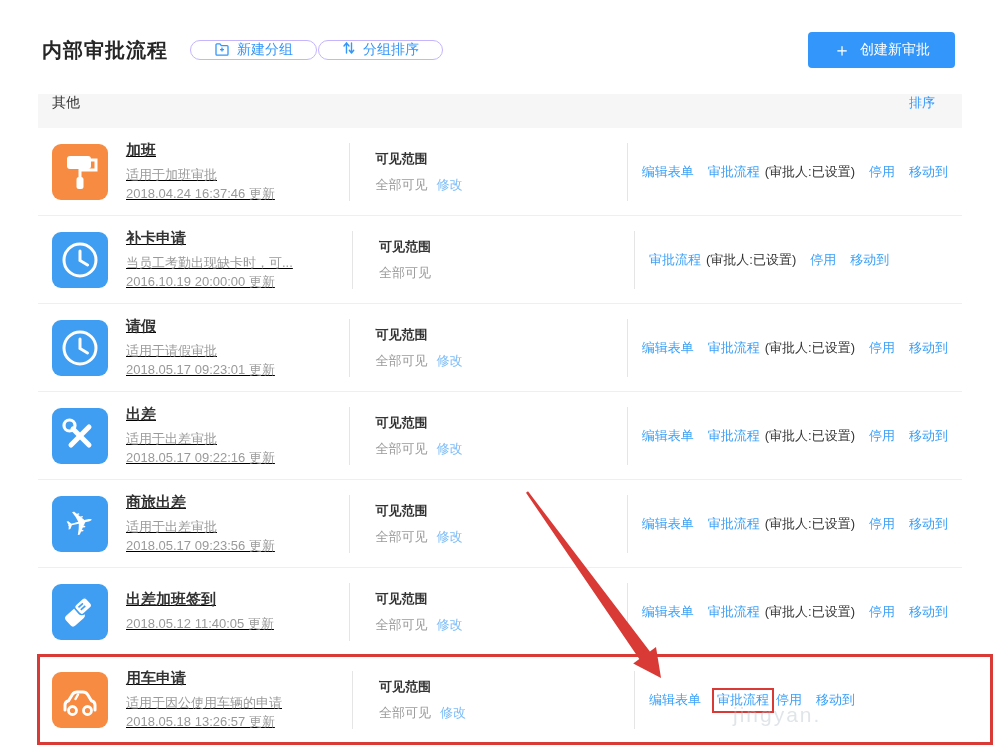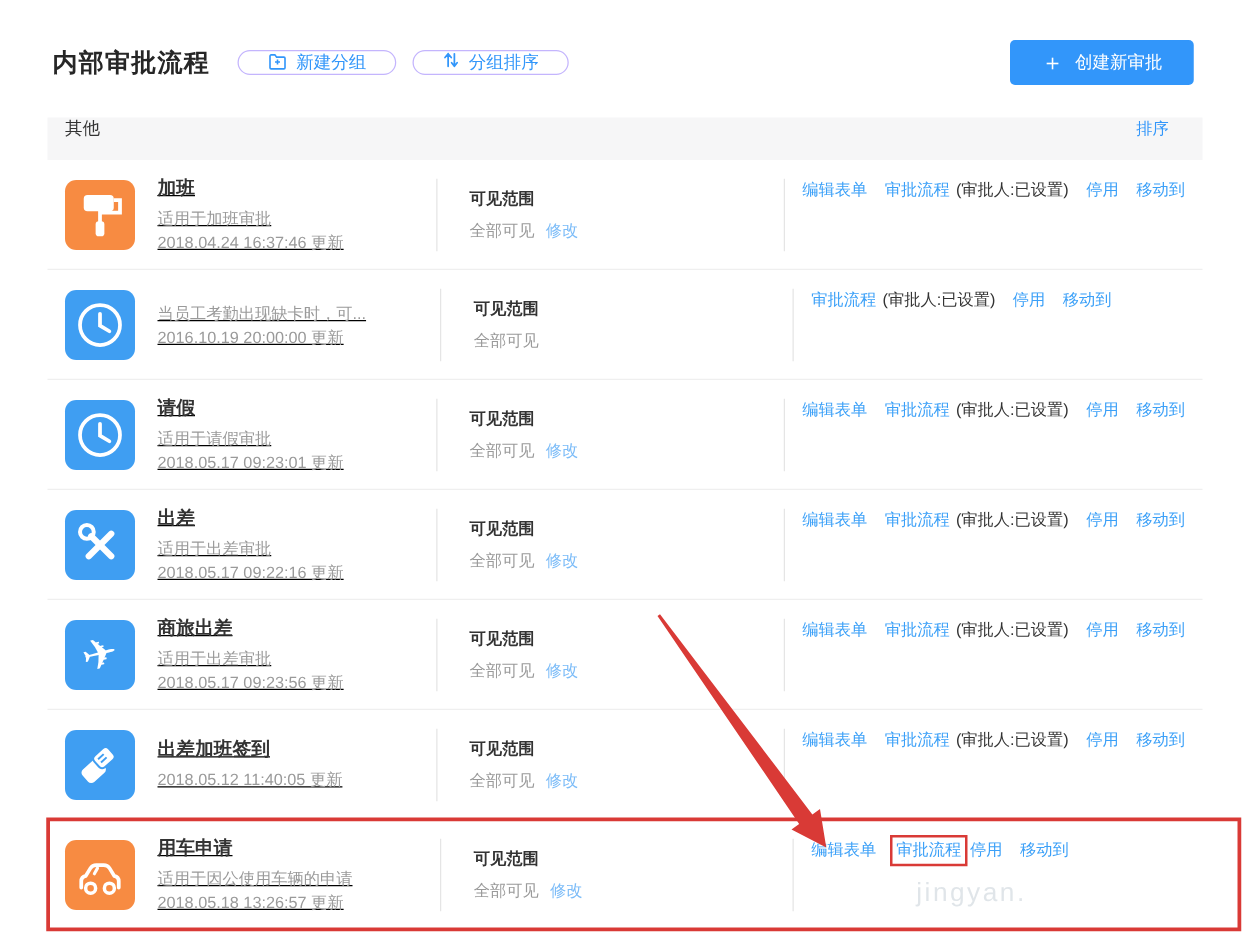--- a/index.html
+++ b/index.html
@@ -5,21 +5,21 @@
   * { margin:0; padding:0; box-sizing:border-box; }
   html,body { width:1000px; height:749px; }
   body { font-family:"Liberation Sans","DejaVu Sans",sans-serif; background:#fff; position:relative; overflow:hidden; }
   .page { position:relative; width:1000px; height:749px; background:#fff; }
 
   
   .header { display:flex; align-items:center; padding:32px 45px 0 42px; height:68px; }
   .page-title { font-size:20px; font-weight:700; color:#262626; letter-spacing:1px; }
   .btn-outline { display:inline-flex; align-items:center; gap:7px; height:20px; padding:0 23px;
      border:1px solid #c4b5fd; border-radius:12px; background:#fff; color:#3296fa; font-size:14px; cursor:pointer; }
-  .btn-outline + .btn-outline { margin-left:13px;align-items:flex-end; }
+  .btn-outline + .btn-outline { margin-left:1px;align-items:flex-end; }
   .btn-outline:first-of-type { margin-left:22px; }
   .btn-primary { margin-left:auto; display:inline-flex; align-items:center; gap:9px; height:36px; padding:0 25px;
      background:#3296fa; border:none; border-radius:4px; color:#fff; font-size:14px; cursor:pointer; }
   .btn-primary .plus { font-size:18px; font-weight:400; line-height:1; }
 
   
   .group-bar { margin:26px 38px 0 38px; height:34px; background:#f6f6f7; display:flex; 
      padding:0 27px 0 14px; }
   .group-name { font-size:14px; color:#333; }
   .group-sort { margin-left:auto; font-size:13px; color:#3296fa; cursor:pointer; }
@@ -33,21 +33,21 @@
   .info { margin-left:18px; width:226px;text-decoration:underline; }
   .info .title { font-size:15px; font-weight:700; color:#333; margin-bottom:5px; }
   .info .desc { font-size:13px; color:#9a9a9a; line-height:19px; }
   .info .date { font-size:13px; color:#9a9a9a; line-height:19px; }
   .visible-col { width:282px; height:58px; border-left:1px solid #e5e5e5; padding-left:26px;
      display:flex; flex-direction:column; justify-content:center; gap:8px; }
   .vr-label { font-size:13px; font-weight:700; color:#333; }
   .vr-value { font-size:13px; color:#9a9a9a; }
   .modify-link { color:#7cbcf8; margin-left:9px; cursor:pointer; }
   .actions { flex:1; height:58px; border-left:1px solid #e5e5e5; padding-left:14px;
-     display:flex; align-items:flex-start; font-size:13px; white-space:nowrap; }
+     display:flex; align-items:center; font-size:13px; white-space:nowrap; }
   .actions .lnk { color:#3ba0f8; margin-right:14px; cursor:pointer; }
   .actions .lnk.tight { margin-right:5px; }
   .actions .approver { color:#333; margin-right:14px; }
   .red-box { display:inline-block; border:2px solid #d93a36; padding:1px 3px 2px 3px; margin:-3px 2px -3px -3px; }
 
   
   .red-rect { position:absolute; left:37px; top:654px; width:956px; height:91px;
      border:3px solid #d93a36; pointer-events:none; z-index:6; }
   .arrow-svg { position:absolute; left:0; top:0; width:1000px; height:749px; pointer-events:none; z-index:7; }
   .watermark { position:absolute; left:733px; top:703px; font-size:21px; letter-spacing:2px;
@@ -118,20 +118,21 @@
         </div>
       </div>
       <div class="row">
         <div class="app-icon" style="background:#3f9ef2">
           <svg viewBox="0 0 56 56">
             <circle cx="28" cy="28" r="16" fill="none" stroke="#fff" stroke-width="3"></circle>
             <path d="M28 19v9.5l7.5 4.5" fill="none" stroke="#fff" stroke-width="3" stroke-linecap="round"></path>
           </svg>
         </div>
         <div class="info">
+          <div class="title">补卡申请</div>
           <div class="desc">当员工考勤出现缺卡时，可...</div>
           <div class="date">2016.10.19 20:00:00 更新</div>
         </div>
         <div class="visible-col">
           <div class="vr-label">可见范围</div>
           <div class="vr-value"><span>全部可见</span></div>
         </div>
         <div class="actions">
           <span class="lnk tight">审批流程</span>
           <span class="approver">(审批人:已设置)</span>

